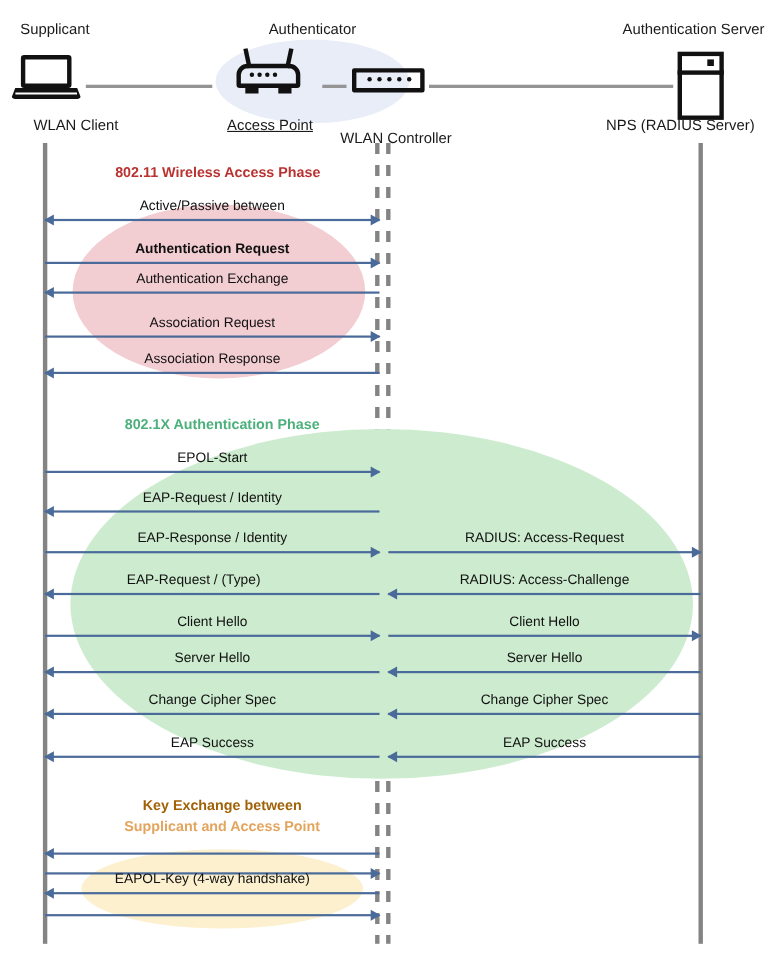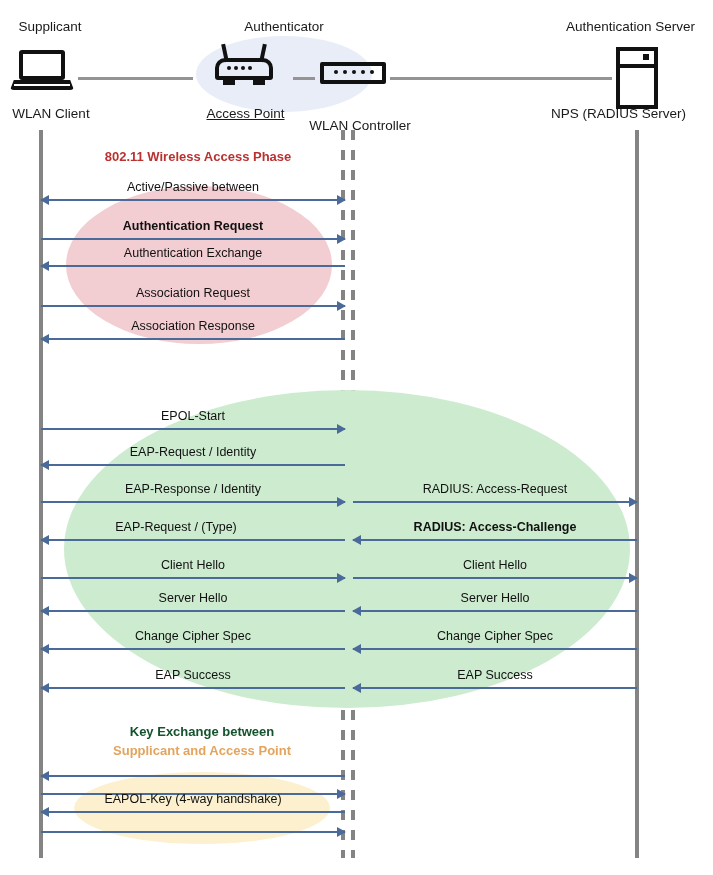--- a/index.html
+++ b/index.html
@@ -141,36 +141,37 @@
   <div class="icon" style="left:616px;top:47px;width:42px;height:62px;">
     <div class="srv-body"></div>
     <div class="srv-div"></div>
     <div class="srv-led"></div>
   </div>
 
   <div class="actor-title" style="left:0px;top:19px;width:100px;">Supplicant</div>
   <div class="actor-title" style="left:200px;top:19px;width:168px;">Authenticator</div>
   <div class="actor-title" style="left:548px;top:19px;width:165px;">Authentication Server</div>
 
-  <div class="actor-sub" style="left:0px;top:106px;width:102px;">WLAN Client</div>
+  <div class="actor-sub" style="left:0px;top:106px;width:102px;padding-left:18px;">WLAN Client</div>
   <div class="actor-sub" style="left:193px;top:106px;width:105px;text-decoration:underline;">Access Point</div>
   <div class="actor-sub" style="left:300px;top:106px;width:120px;margin-top:12px;">WLAN Controller</div>
   <div class="actor-sub" style="left:536px;top:106px;width:165px;">NPS (RADIUS Server)</div>
 
   <div class="lifeline" style="left:39px;top:130px;height:728px;"></div>
   <div class="lifeline-dash" style="left:341px;top:130px;height:728px;"></div>
   <div class="lifeline-dash" style="left:351px;top:130px;height:728px;"></div>
   <div class="lifeline" style="left:635px;top:130px;height:728px;"></div>
 
   <div class="blob" style="left:66px;top:186px;width:266px;height:158px;background:#f2cdd1;"></div>
   <div class="blob" style="left:64px;top:390px;width:566px;height:318px;background:#cdeccf;"></div>
   <div class="blob" style="left:74px;top:772px;width:256px;height:72px;background:#fcf0cf;"></div>
 
   <div class="phase-label" style="left:66px;top:147px;width:264px;color:#b93230;">802.11 Wireless Access Phase</div>
-  <div class="phase-label" style="left:70px;top:722px;width:264px;color:#14532d;">Key Exchange between</div>
+  <div class="phase-label" style="left:100px;top:376px;width:204px;color:#4cb07c;">802.1X Authentication Phase</div>
+  <div class="phase-label" style="left:70px;top:722px;width:264px;color:#a16207;">Key Exchange between</div>
   <div class="phase-label" style="left:70px;top:741px;width:264px;color:#e3a45e;">Supplicant and Access Point</div>
 
   <div id="arrows-left">
       <div style="position: absolute;">
         <div class="msg" style="left: 41px; top: 199px; width: 304px;"></div>
         <div class="head head-r" style="left: 337px; top: 195px;"></div>
         <div class="head head-l" style="left: 40px; top: 195px;"></div>
         <div class="msg-label" style="left: 41px; width: 304px; top: 180px;">Active/Passive between</div>
       </div>
       <div style="position: absolute;">
@@ -253,21 +254,21 @@
     </div>
   <div id="arrows-right">
       <div style="position: absolute;">
         <div class="msg" style="left: 353px; top: 501px; width: 284px;"></div>
         <div class="head head-r" style="left: 629px; top: 497px;"></div>
         <div class="msg-label" style="left: 353px; width: 284px; top: 482px;">RADIUS: Access-Request</div>
       </div>
       <div style="position: absolute;">
         <div class="msg" style="left: 353px; top: 539px; width: 284px;"></div>
         <div class="head head-l" style="left: 352px; top: 535px;"></div>
-        <div class="msg-label" style="left: 353px; width: 284px; top: 520px; font-weight: bold;">RADIUS: Access-Challenge</div>
+        <div class="msg-label" style="left: 353px; width: 284px; top: 520px;">RADIUS: Access-Challenge</div>
       </div>
       <div style="position: absolute;">
         <div class="msg" style="left: 353px; top: 577px; width: 284px;"></div>
         <div class="head head-r" style="left: 629px; top: 573px;"></div>
         <div class="msg-label" style="left: 353px; width: 284px; top: 558px;">Client Hello</div>
       </div>
       <div style="position: absolute;">
         <div class="msg" style="left: 353px; top: 610px; width: 284px;"></div>
         <div class="head head-l" style="left: 352px; top: 606px;"></div>
         <div class="msg-label" style="left: 353px; width: 284px; top: 591px;">Server Hello</div>

